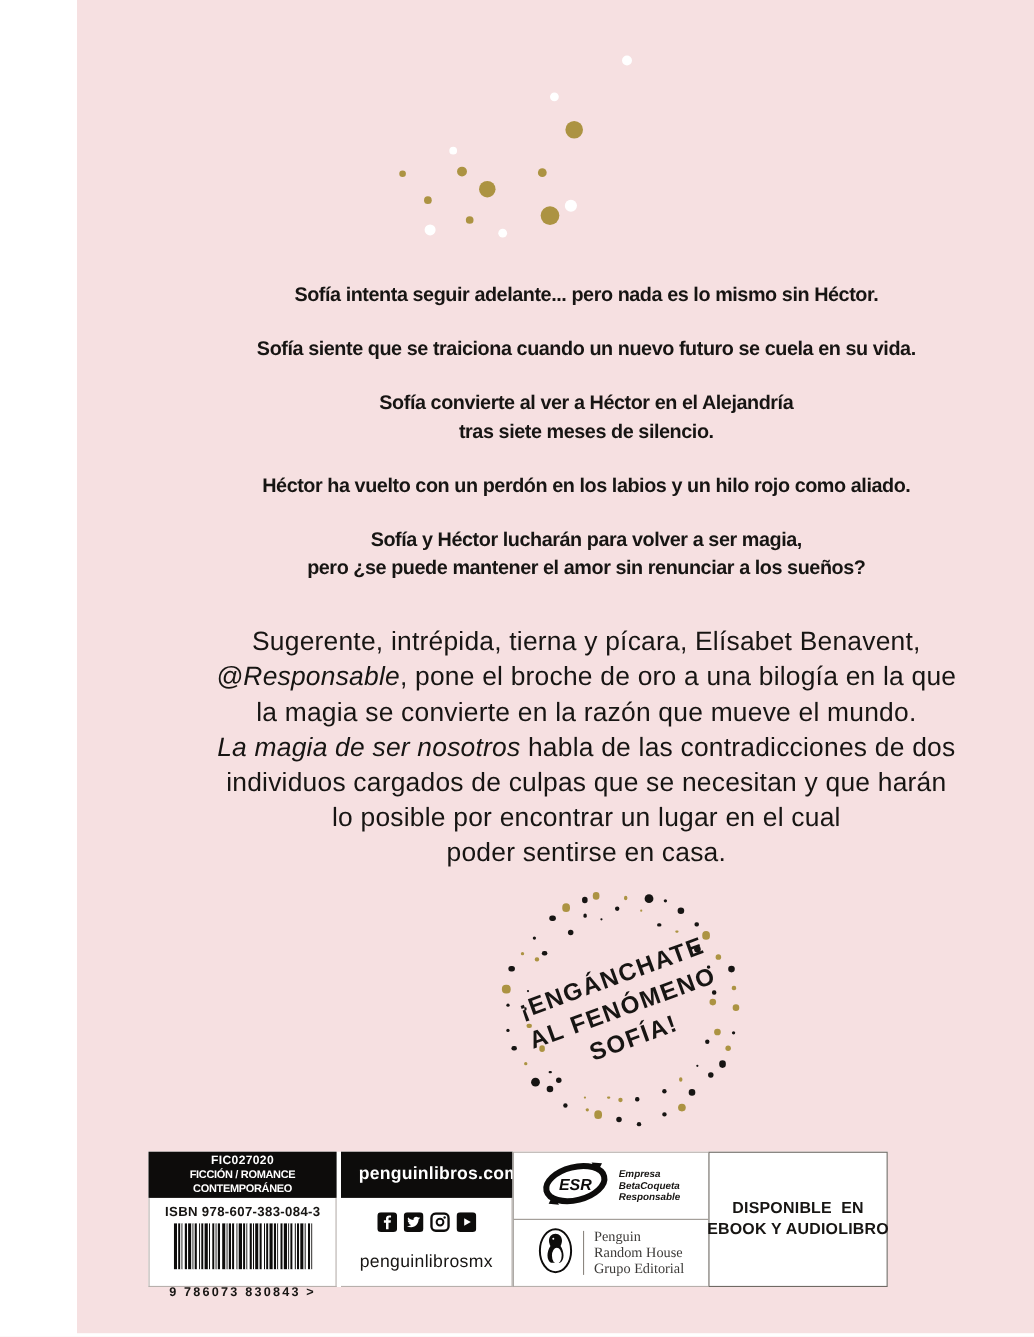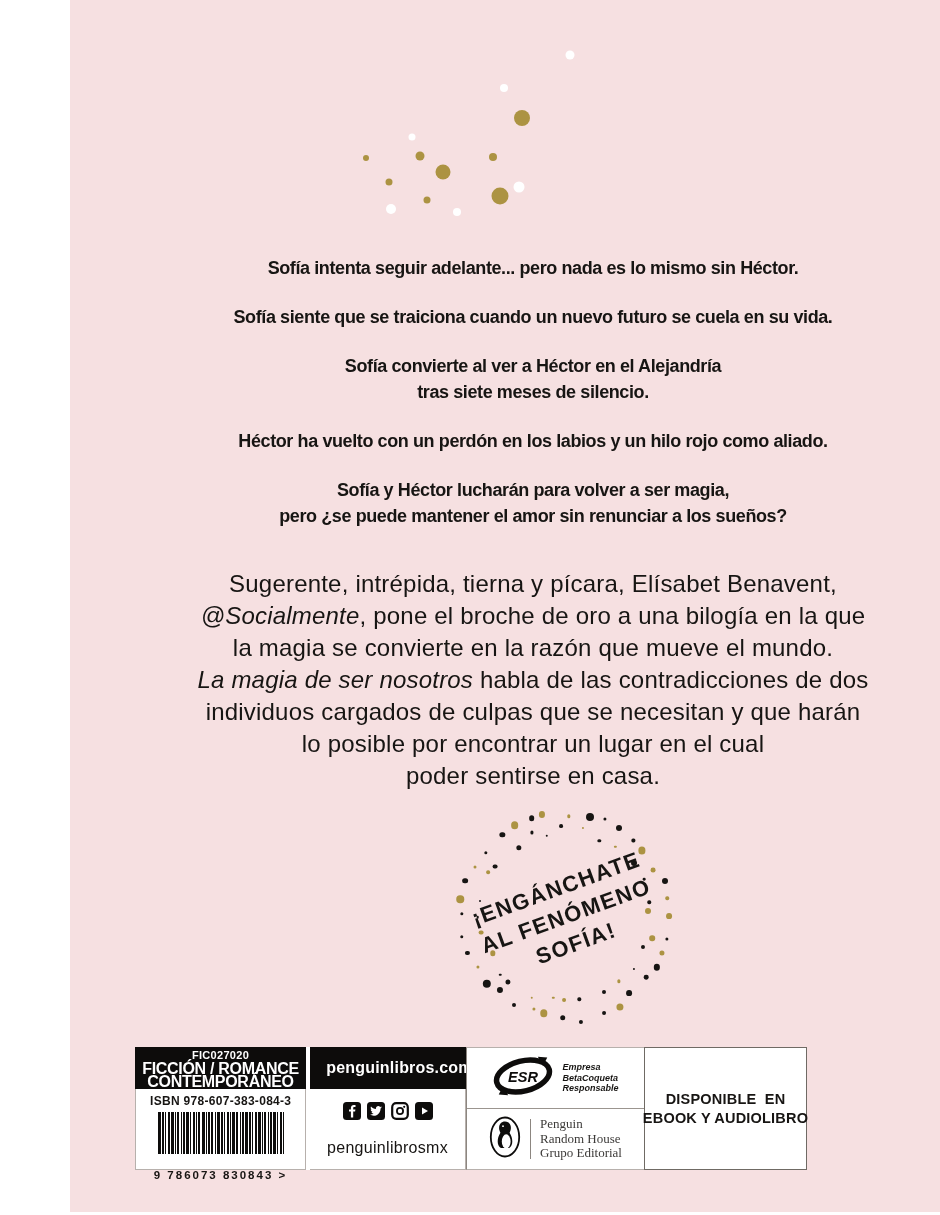--- a/index.html
+++ b/index.html
@@ -30,21 +30,21 @@
   
   .footer-bar{position:absolute;left:65px;top:1047px;width:672px;height:123px;background:#ffffff;display:flex;box-sizing:border-box;}
   .footer-bar *{box-sizing:border-box;}
   .col{height:123px;position:relative;background:#ffffff;}
   .col1{width:171px;margin-right:4px;}
   .col2{width:156px;}
   .col3{width:178px;border-left:1px solid #8c8680;border-top:1px solid #b7b0ac;border-bottom:1px solid #b7b0ac;}
   .col4{width:163px;border:1px solid #6f6a64;}
   .blackbox{height:42px;background:#0d0c0b;color:#ffffff;display:flex;flex-direction:column;justify-content:center;align-items:center;text-align:center;}
   .bisac-code{font-size:11px;font-weight:bold;letter-spacing:0.3px;line-height:13px;}
-  .bisac-cat{font-size:16px;font-weight:bold;letter-spacing:-0.3px;line-height:13px;}
+  .bisac-cat{font-size:10px;font-weight:bold;letter-spacing:-0.3px;line-height:13px;}
   .web-url{font-size:16px;font-weight:bold;letter-spacing:0.2px;margin-left:23px;}
   .isbn-area{height:81px;padding-top:5px;border:1px solid #b7b0ac;border-top:none;}
   .isbn-label{font-size:12px;font-weight:bold;color:#171513;padding-left:14px;letter-spacing:0.3px;}
   .barcode{margin:4px auto 0 auto;width:126px;height:42px;display:flex;align-items:stretch;overflow:hidden;}
   .barcode span{display:block;height:100%;}
   .barcode-digits{text-align:center;font-size:11.5px;color:#171513;letter-spacing:2px;margin-top:15px;font-weight:bold;}
   .social-area{height:81px;border:1px solid #b7b0ac;border-top:none;border-left:none;display:flex;flex-direction:column;align-items:center;justify-content:center;gap:19px;}
   .social-row{display:flex;gap:6px;align-items:center;}
   .social-row svg{display:block;}
   .handle{font-size:16px;color:#171513;letter-spacing:0.3px;}
@@ -88,21 +88,21 @@
       </p>
       <p class="tag-p"><span>Héctor ha vuelto con un perdón en los labios y un hilo rojo como aliado.</span></p>
       <p class="tag-p">
         <span style="display:block">Sofía y Héctor lucharán para volver a ser magia,</span>
         <span style="display:block">pero ¿se puede mantener el amor sin renunciar a los sueños?</span>
       </p>
     </section>
 
     <section class="quote">
       <div class="qline">Sugerente, intrépida, tierna y pícara, Elísabet Benavent,</div>
-      <div class="qline"><span class="it">@Socialmente</span><span>, pone el broche de oro a una bilogía en la que</span></div>
+      <div class="qline"><span class="it">@Responsable</span><span>, pone el broche de oro a una bilogía en la que</span></div>
       <div class="qline">la magia se convierte en la razón que mueve el mundo.</div>
       <div class="qline"><span class="it">La magia de ser nosotros</span><span> habla de las contradicciones de dos</span></div>
       <div class="qline">individuos cargados de culpas que se necesitan y que harán</div>
       <div class="qline">lo posible por encontrar un lugar en el cual</div>
       <div class="qline">poder sentirse en casa.</div>
     </section>
 
     <div class="stamp">
       <div class="stamp-dots">
           <div class="dot" style="left: 218.269px; top: 115.168px; width: 5.88103px; height: 5.88103px; background: rgb(172, 147, 66);"></div>

